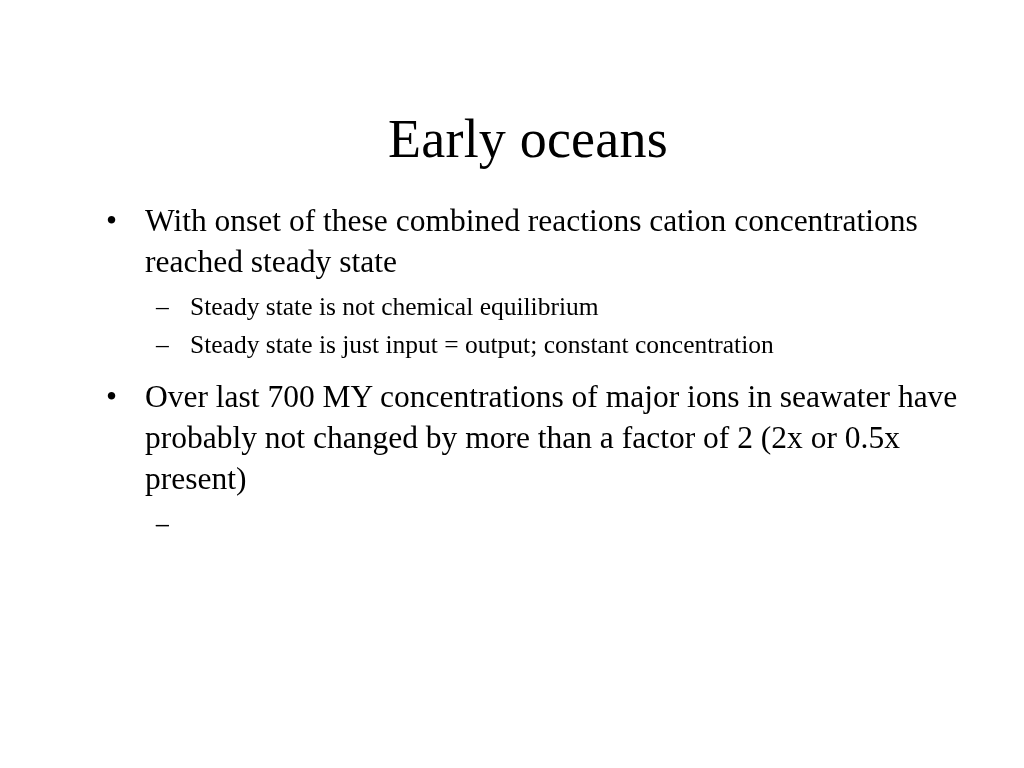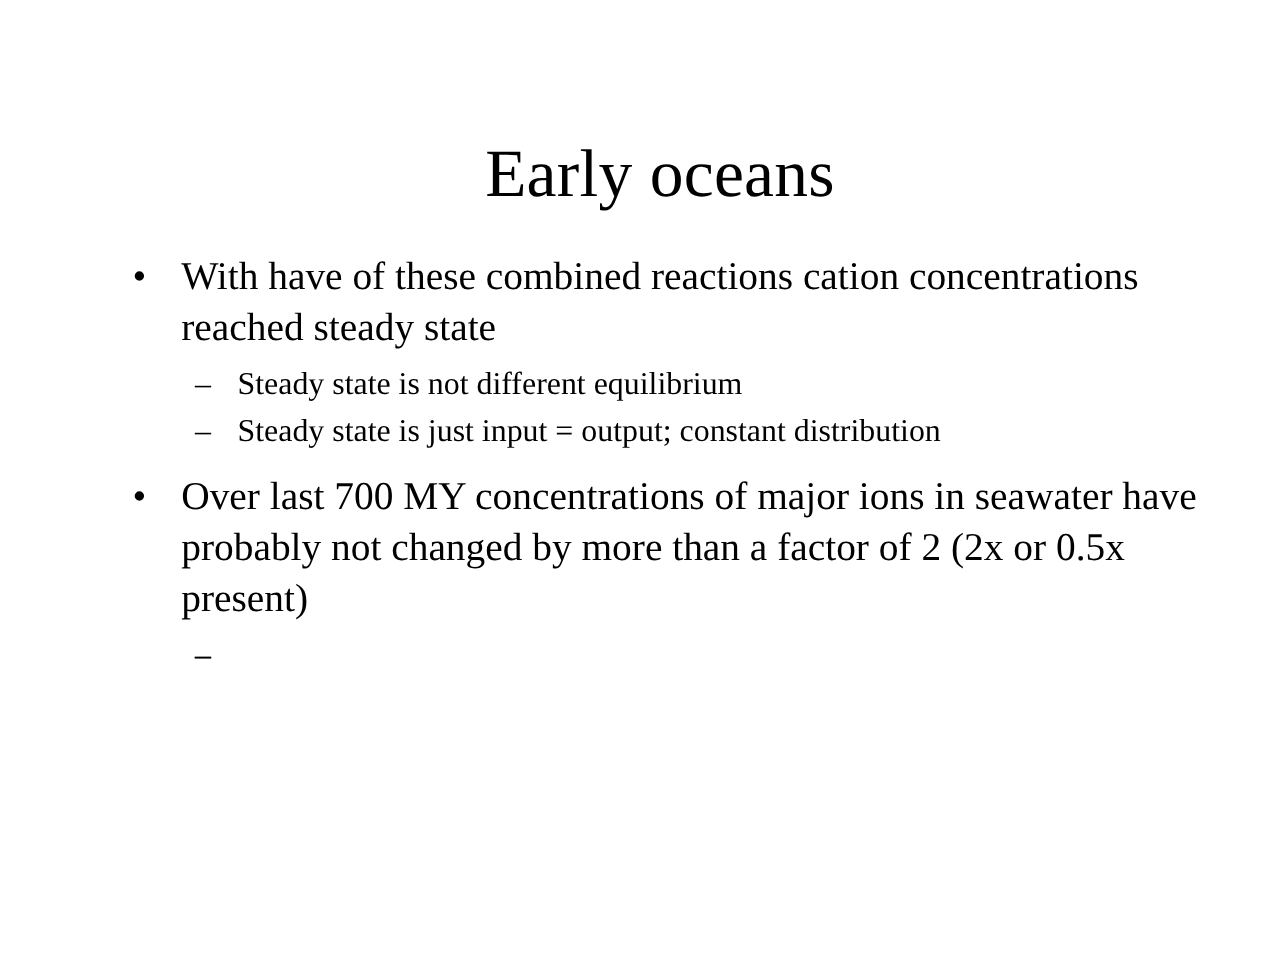--- a/index.html
+++ b/index.html
@@ -87,31 +87,31 @@
 <body>
 
 <div class="slide">
 
   <h1 class="slide-title">Early oceans</h1>
 
   <div class="body-area">
 
     <div class="lvl1">
       <span class="marker">•</span>
-      <span class="txt">With have of these combined reactions cation concentrations reached steady state</span>
+      <span class="txt">With onset of these combined reactions cation concentrations reached steady state</span>
     </div>
 
     <div class="lvl2 group-gap-top">
       <span class="marker">–</span>
-      <span class="txt">Steady state is not different equilibrium</span>
+      <span class="txt">Steady state is not chemical equilibrium</span>
     </div>
 
     <div class="lvl2">
       <span class="marker">–</span>
-      <span class="txt">Steady state is just input = output; constant distribution</span>
+      <span class="txt">Steady state is just input = output; constant concentration</span>
     </div>
 
     <div class="block-gap"></div>
 
     <div class="lvl1">
       <span class="marker">•</span>
       <span class="txt">Over last 700 MY concentrations of major ions in seawater have probably not changed by more than a factor of 2 (2x or 0.5x present)</span>
     </div>
 
     <div class="lvl2 group-gap-top">

